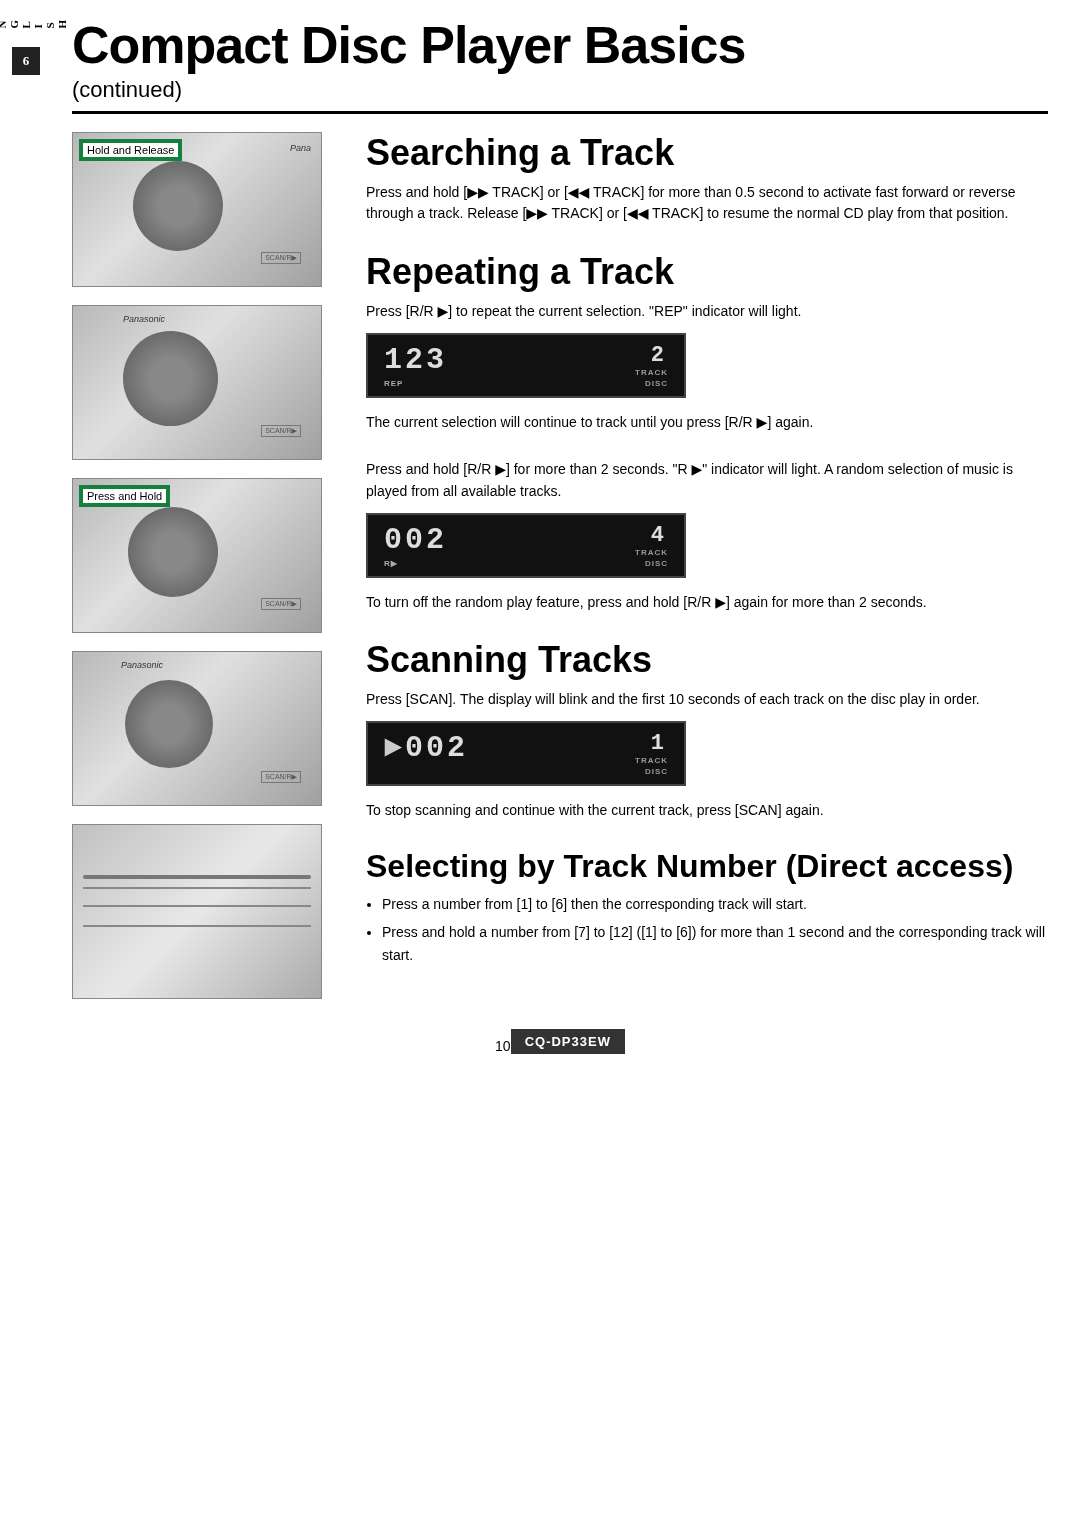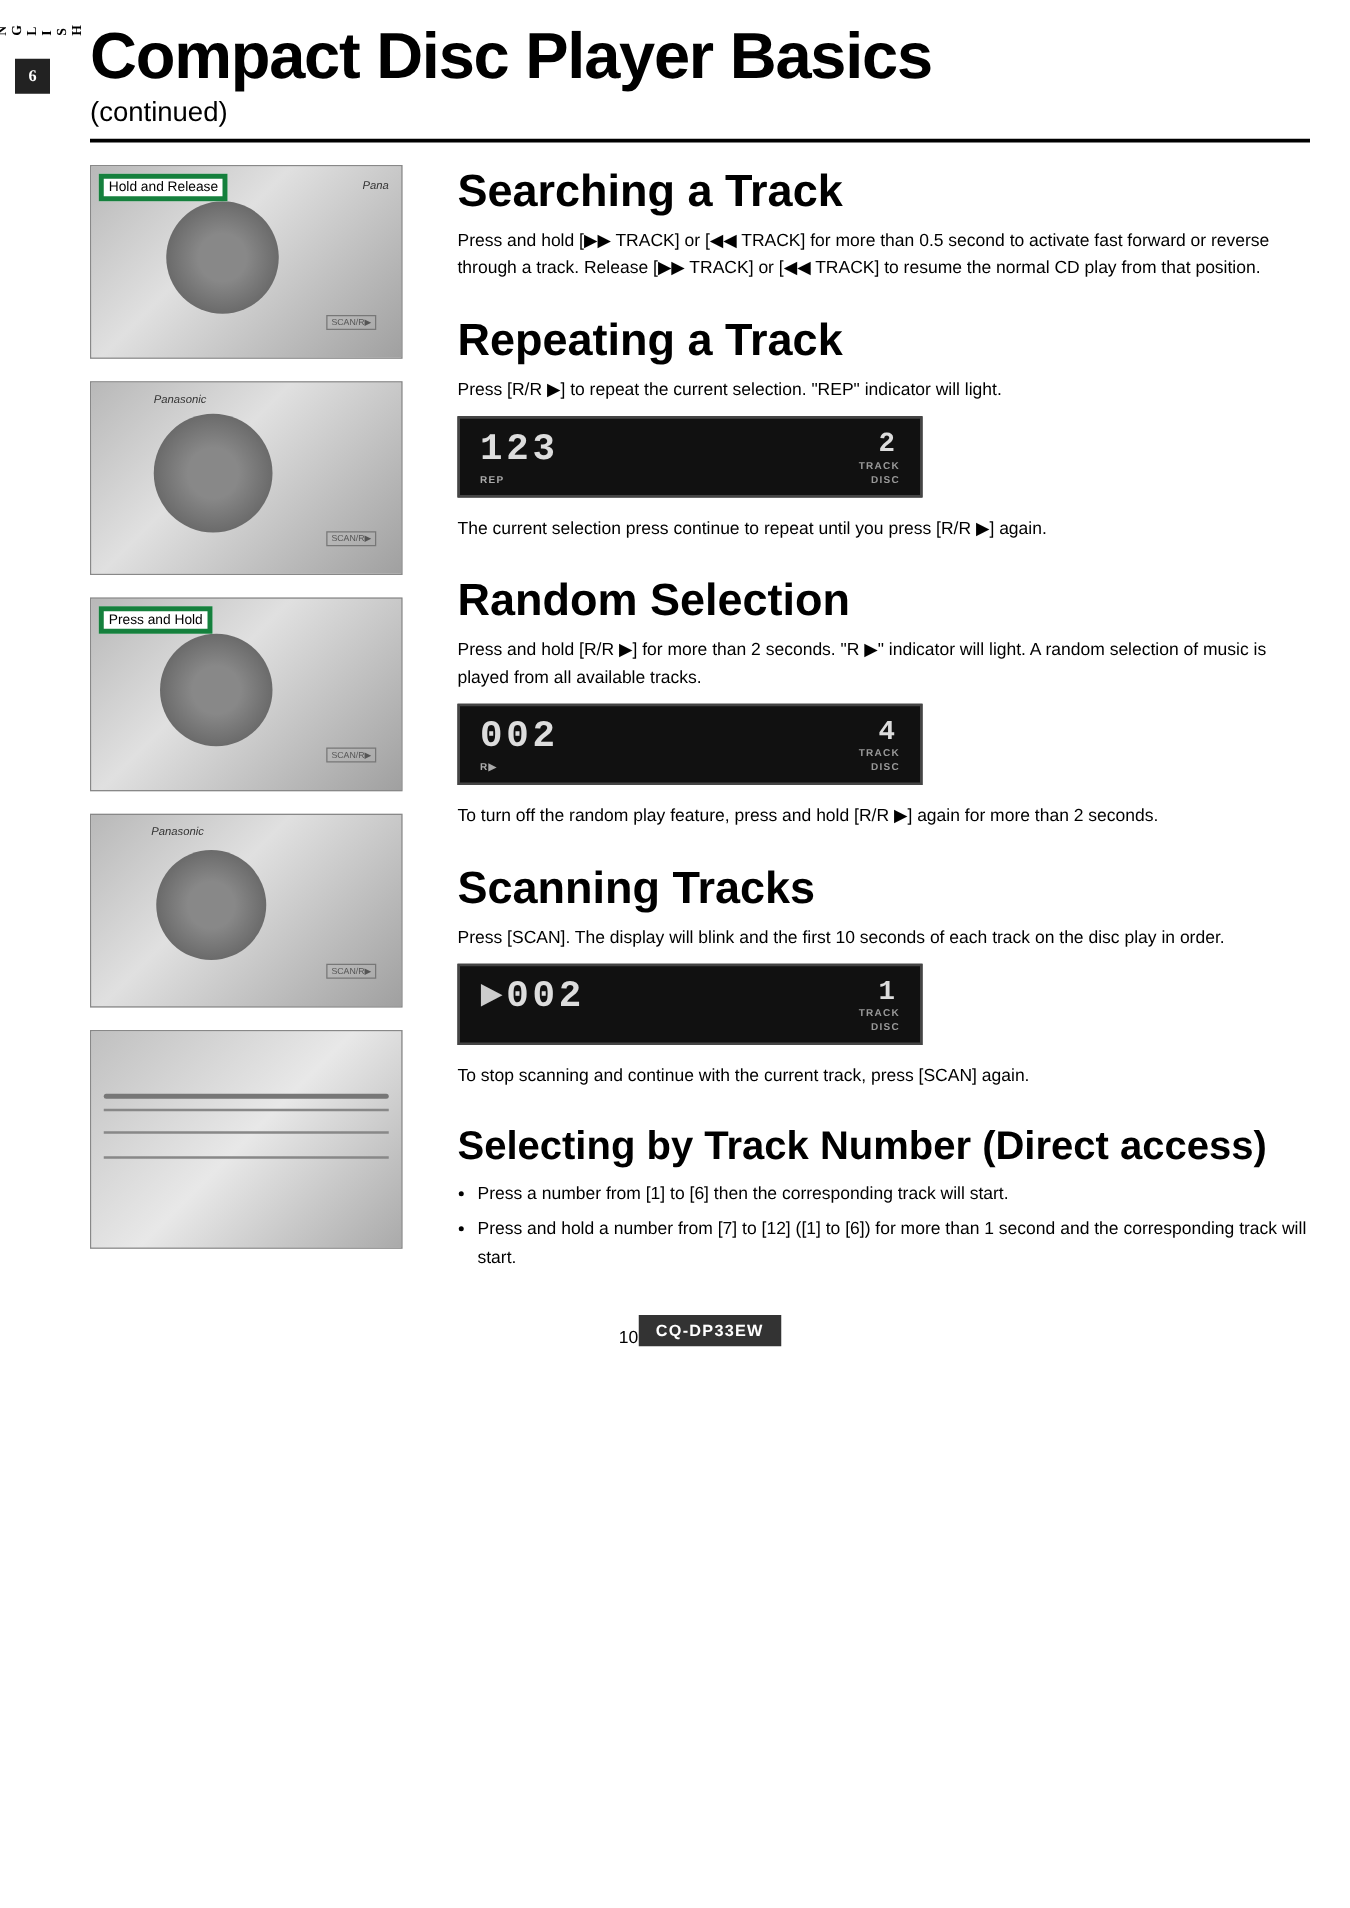--- a/index.html
+++ b/index.html
@@ -166,21 +166,21 @@
       background: #111;
       color: #ccc;
       font-family: 'Courier New', monospace;
       font-size: 28px;
       font-weight: bold;
       padding: 8px 16px;
       margin: 10px 0 14px 0;
       display: flex;
       align-items: center;
       justify-content: space-between;
-      width: 372px;
+      width: 320px;
       border: 2px solid #444;
       letter-spacing: 4px;
     }
     .display-right {
       font-size: 16px;
       display: flex;
       flex-direction: column;
       align-items: flex-end;
     }
     .display-label {
@@ -325,25 +325,24 @@
           <div>
             <span class="seg">123</span>
             <div class="display-indicator">REP</div>
           </div>
           <div class="display-right">
             <span style="font-size:22px;color:#ddd;">2</span>
             <span class="display-label">TRACK</span>
             <span class="display-label" style="margin-top:2px;">DISC</span>
           </div>
         </div>
-        <p class="section-body">The current selection press continue to repeat until you press [R/R ▶] again.</p>
+        <p class="section-body">The current selection will continue to track until you press [R/R ▶] again.</p>
       </section>
 
       <section class="section-gap">
-        <h2 class="section-heading">Random Selection</h2>
         <p class="section-body">Press and hold [R/R ▶] for more than 2 seconds. "R ▶" indicator will light. A random selection of music is played from all available tracks.</p>
 
         <div class="display-panel">
           <div>
             <span class="seg">002</span>
             <div class="display-indicator">R▶</div>
           </div>
           <div class="display-right">
             <span style="font-size:22px;color:#ddd;">4</span>
             <span class="display-label">TRACK</span>

